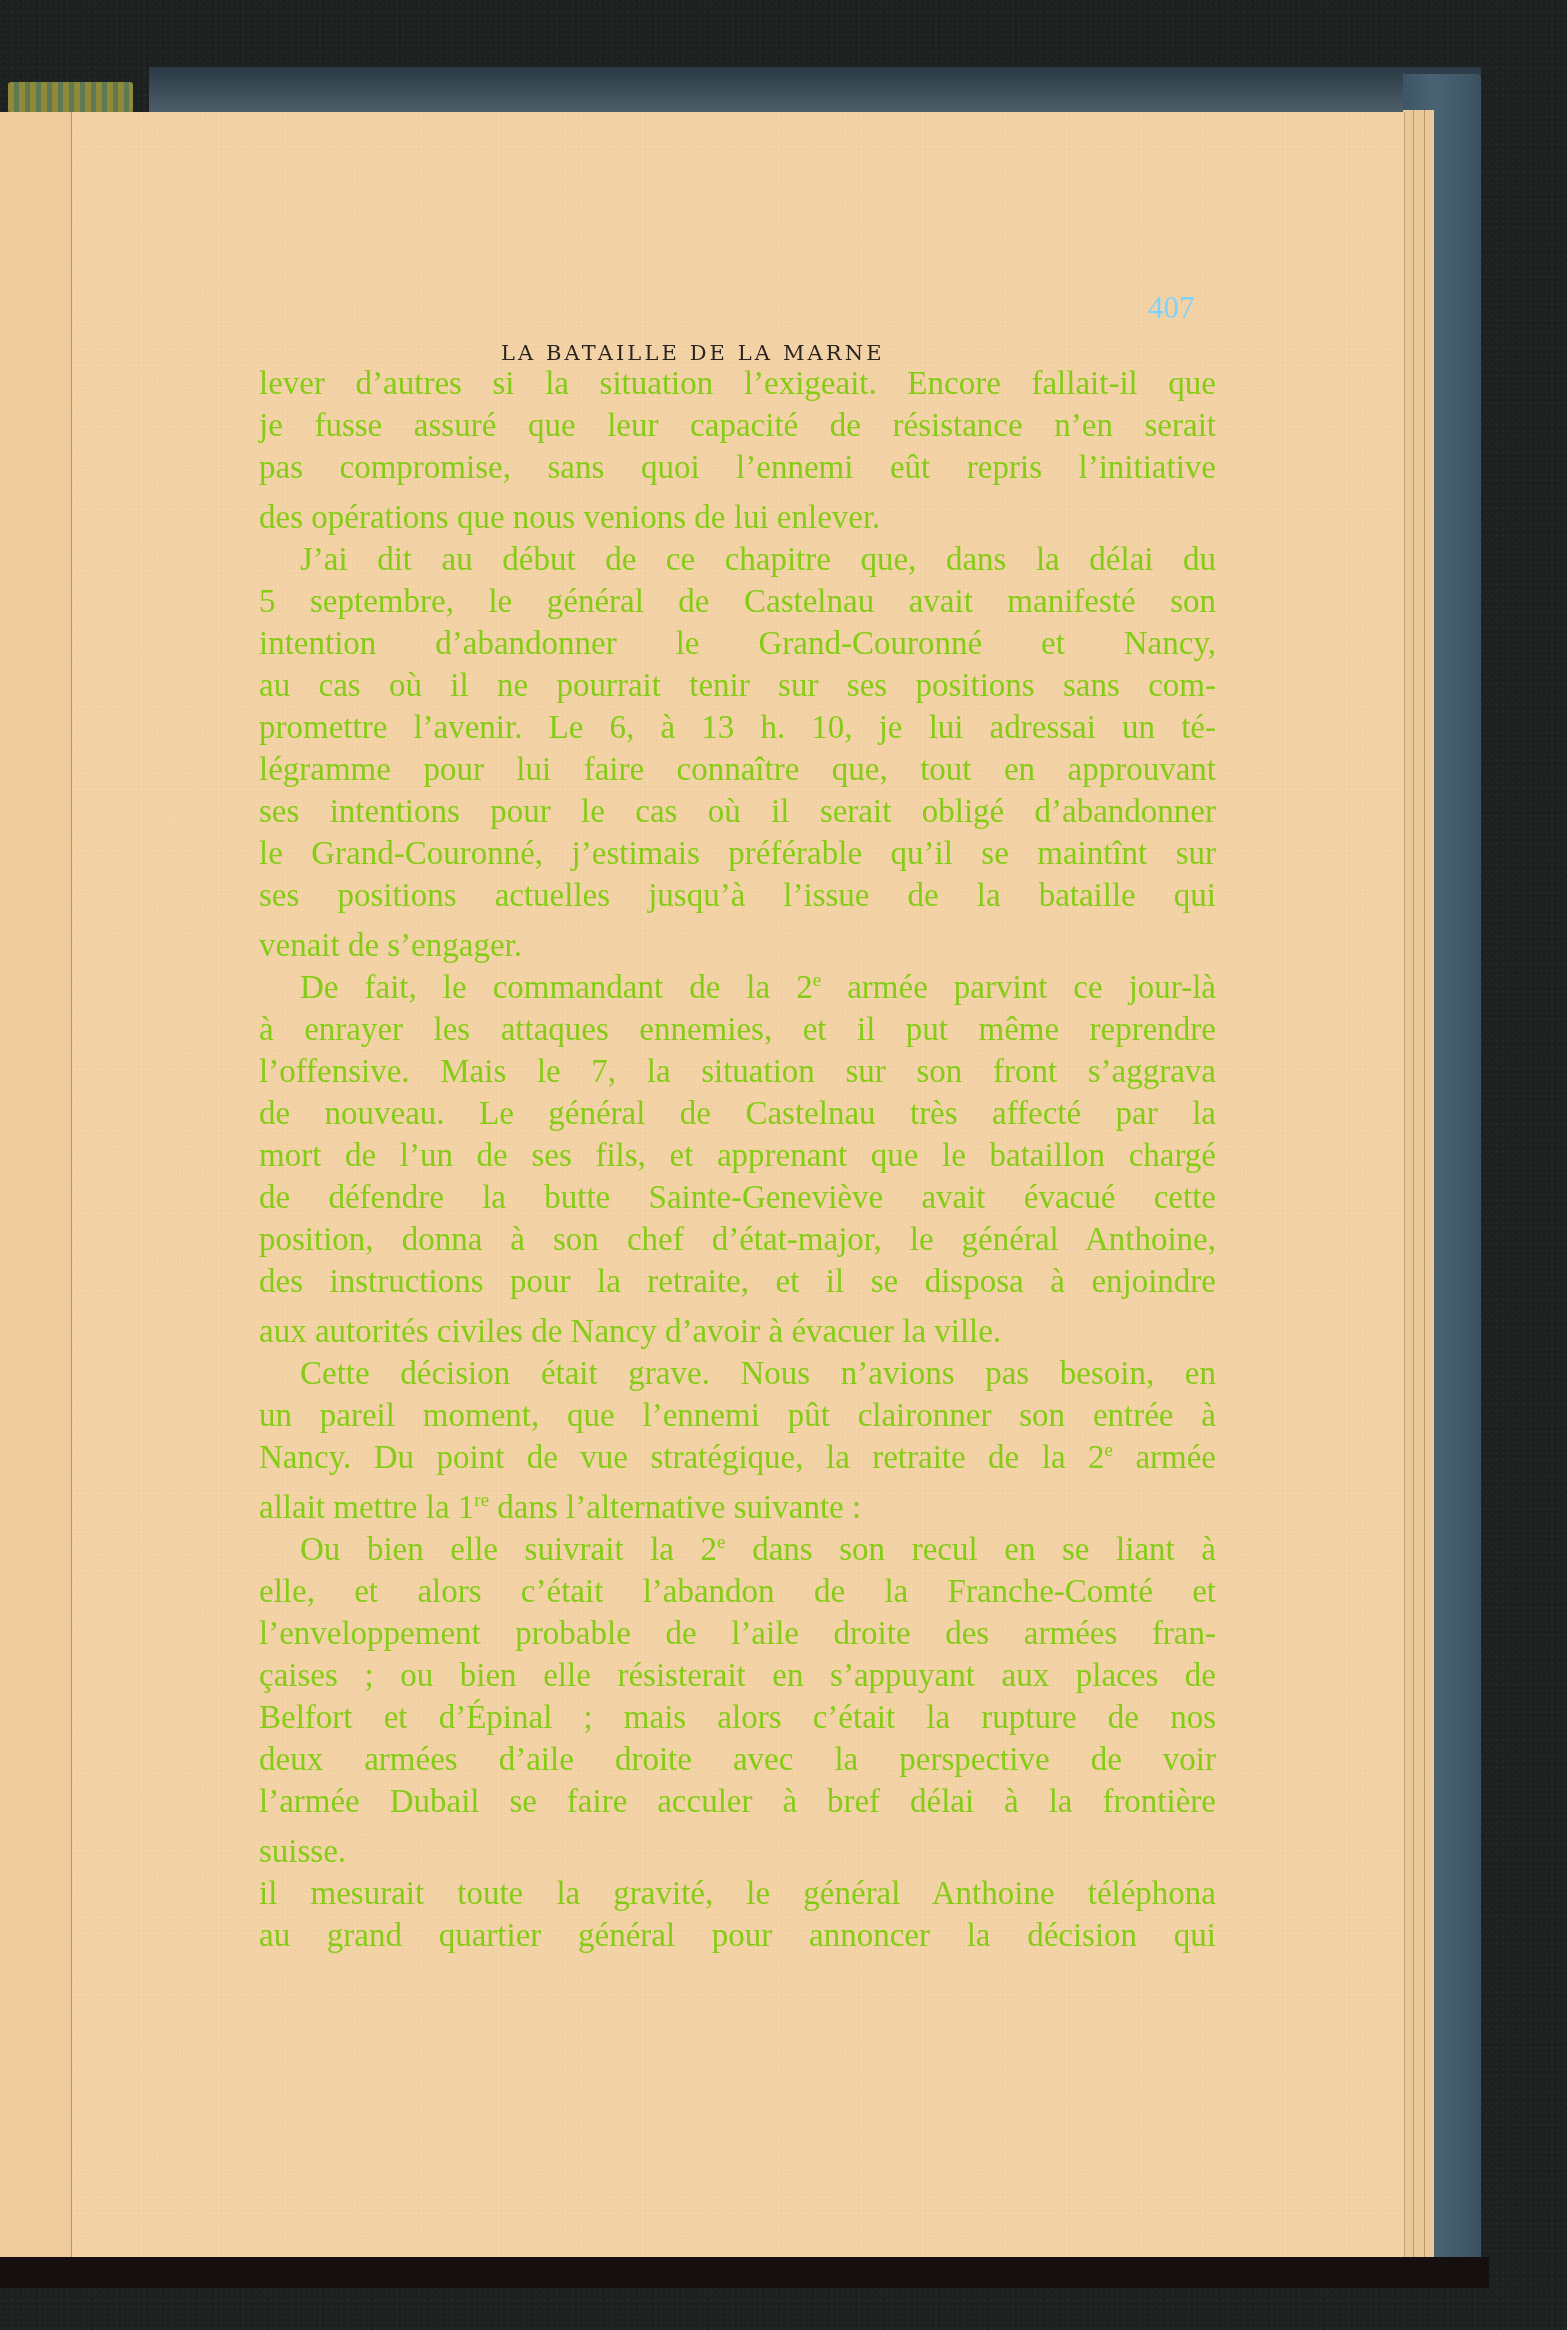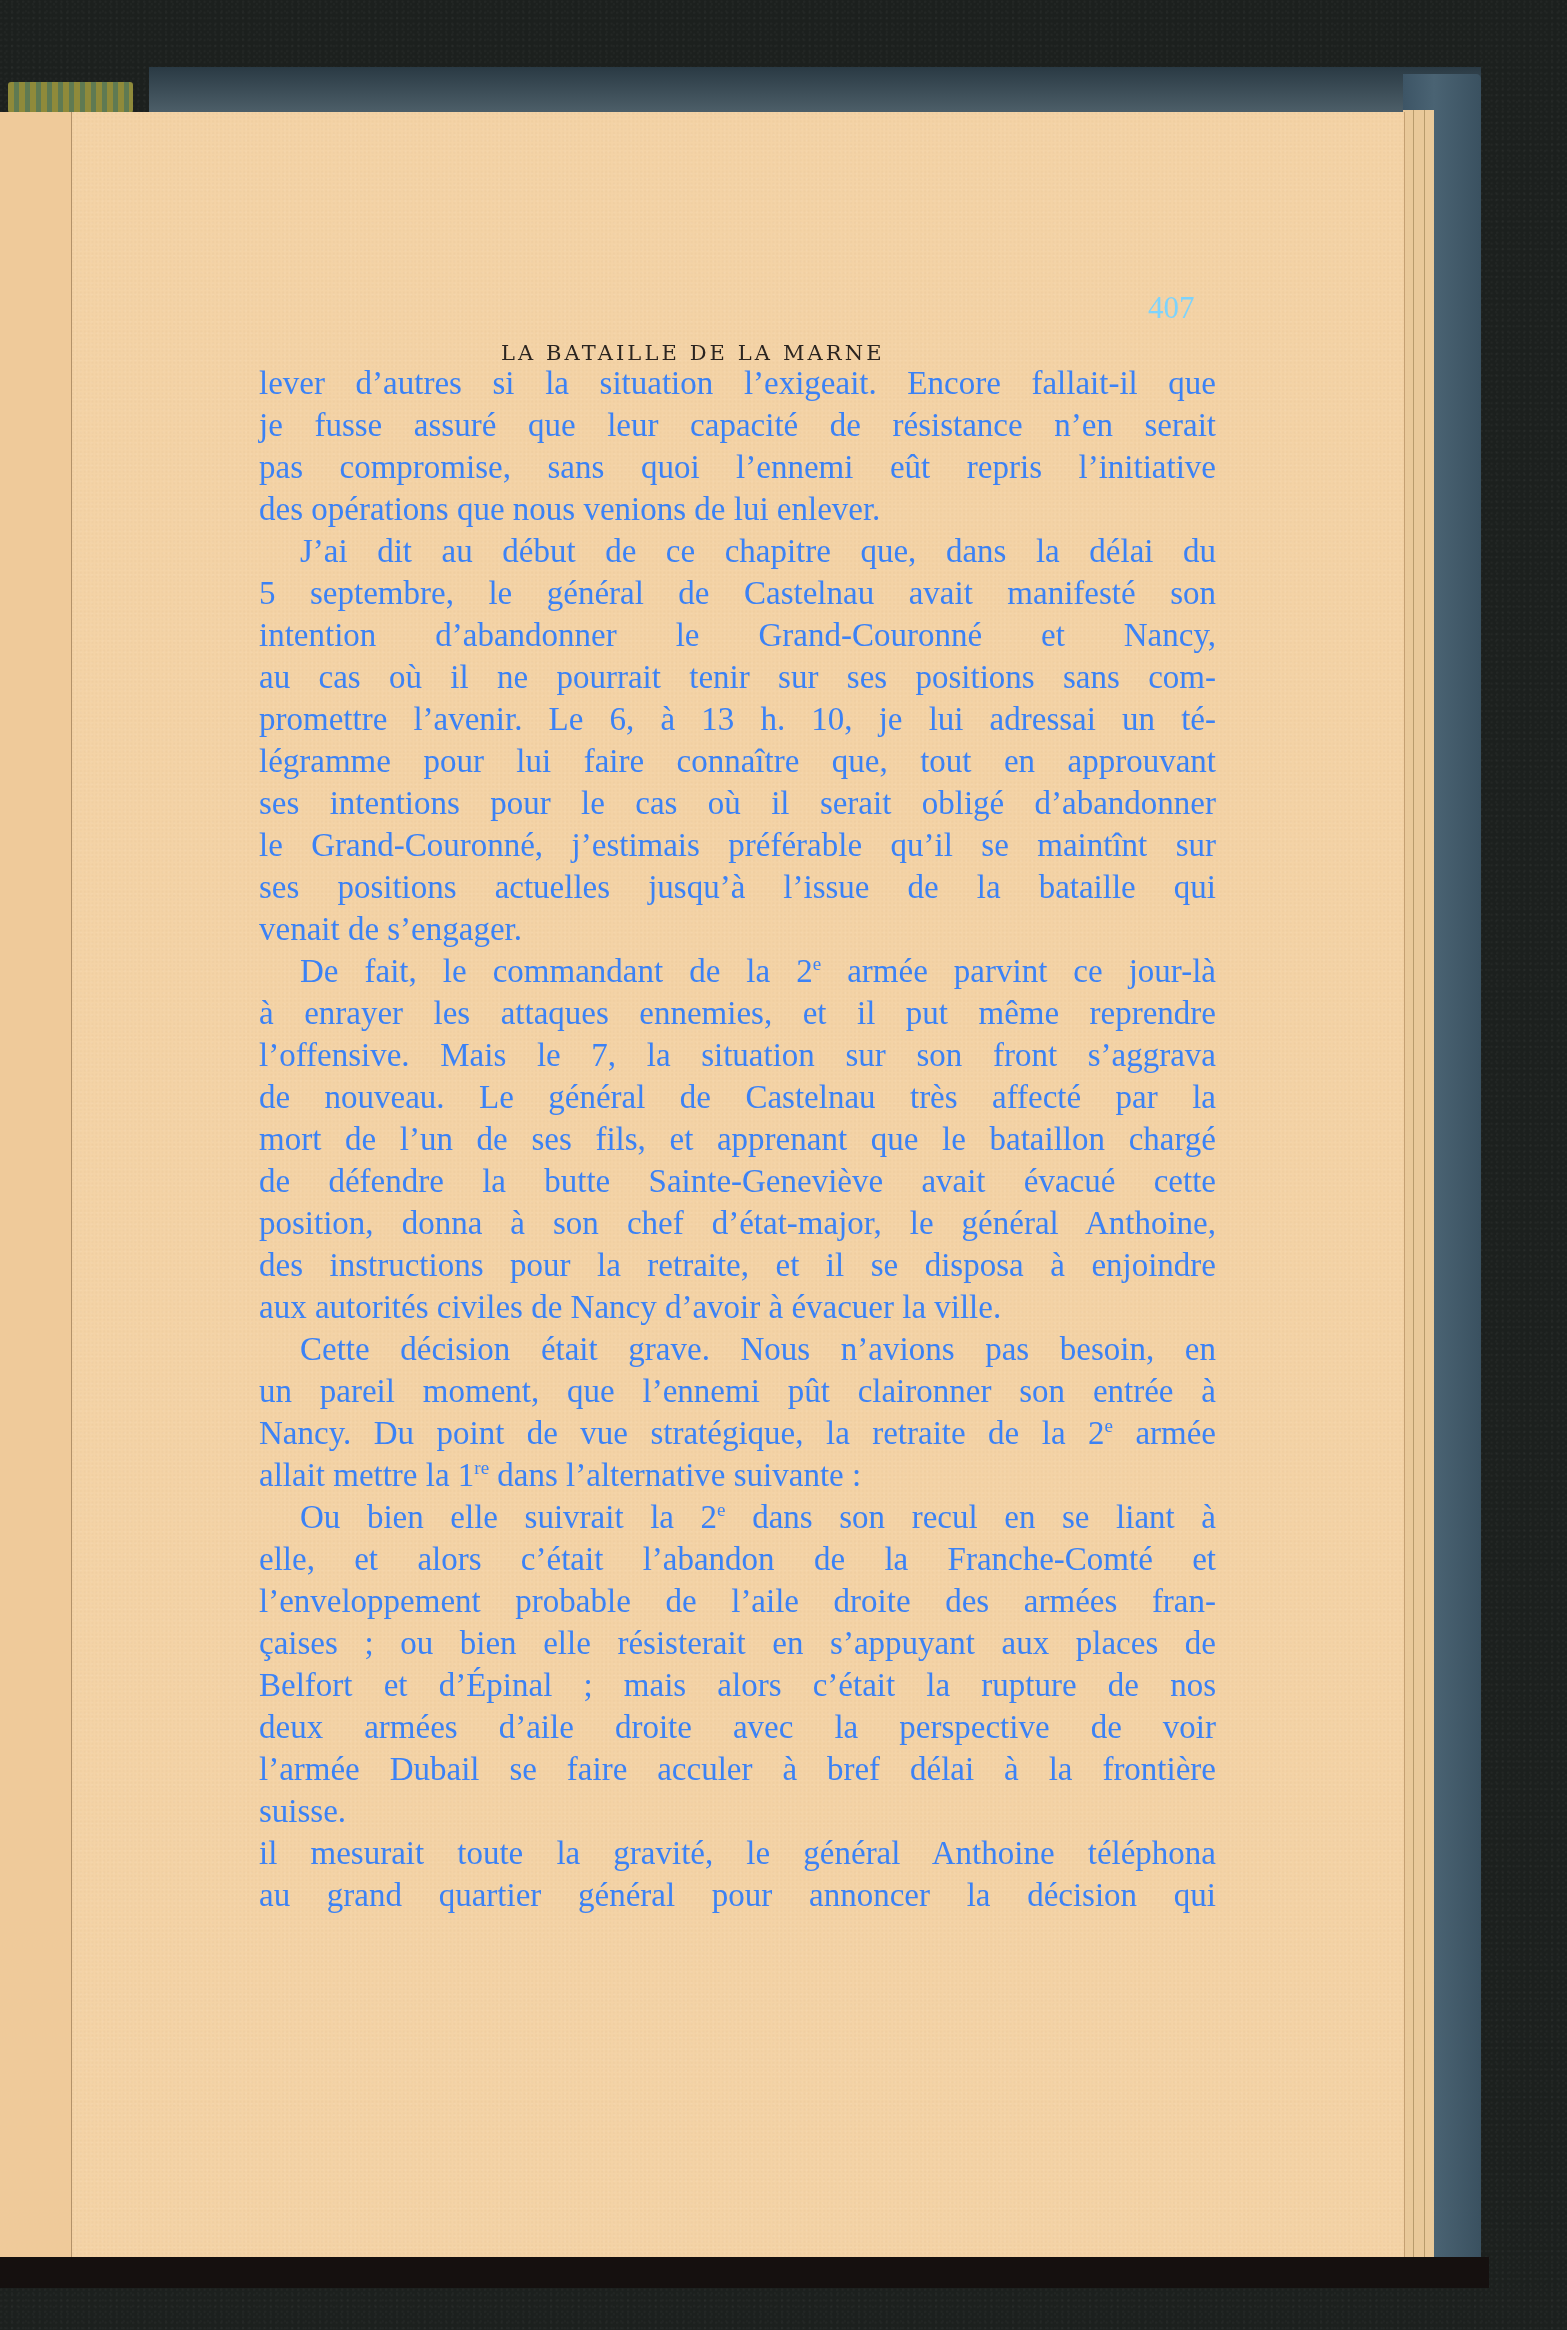--- a/index.html
+++ b/index.html
@@ -55,28 +55,28 @@
     font-family: "DejaVu Serif", serif; font-size: 21px; letter-spacing: 3.1px;
     color: #2a2420; white-space: nowrap; margin-top: 42px;
   }
   .page-number {
     position: absolute; left: 1148px; top: 290px;
     font-family: "Liberation Serif", serif; font-size: 31px; color: #7dd3fc;
   }
   .text-block {
     position: absolute; left: 259px; top: 362px; width: 957px;
     font-family: "Liberation Serif", serif; font-size: 33px; line-height: 42px;
-    color: #3b82f6;
+    color: #84cc16;
   }
   .line {
     display: block; white-space: nowrap; text-align: justify; text-align-last: justify;
     height: 42px; overflow: visible;
   }
   .line.indent { padding-left: 41px; }
-  .line.last { text-align-last: left; }
+  .line.last { text-align-last: left; margin-top: 8px; }
   sup { font-size: 19px; line-height: 0; vertical-align: 12.5px; }
 </style>
 </head>
 <body>
 
 <div class="cover-top"></div>
 <div class="headband"></div>
 <div class="cover-right"></div>
 <div class="cover-bottom"></div>
 <div class="page-edges"></div>

